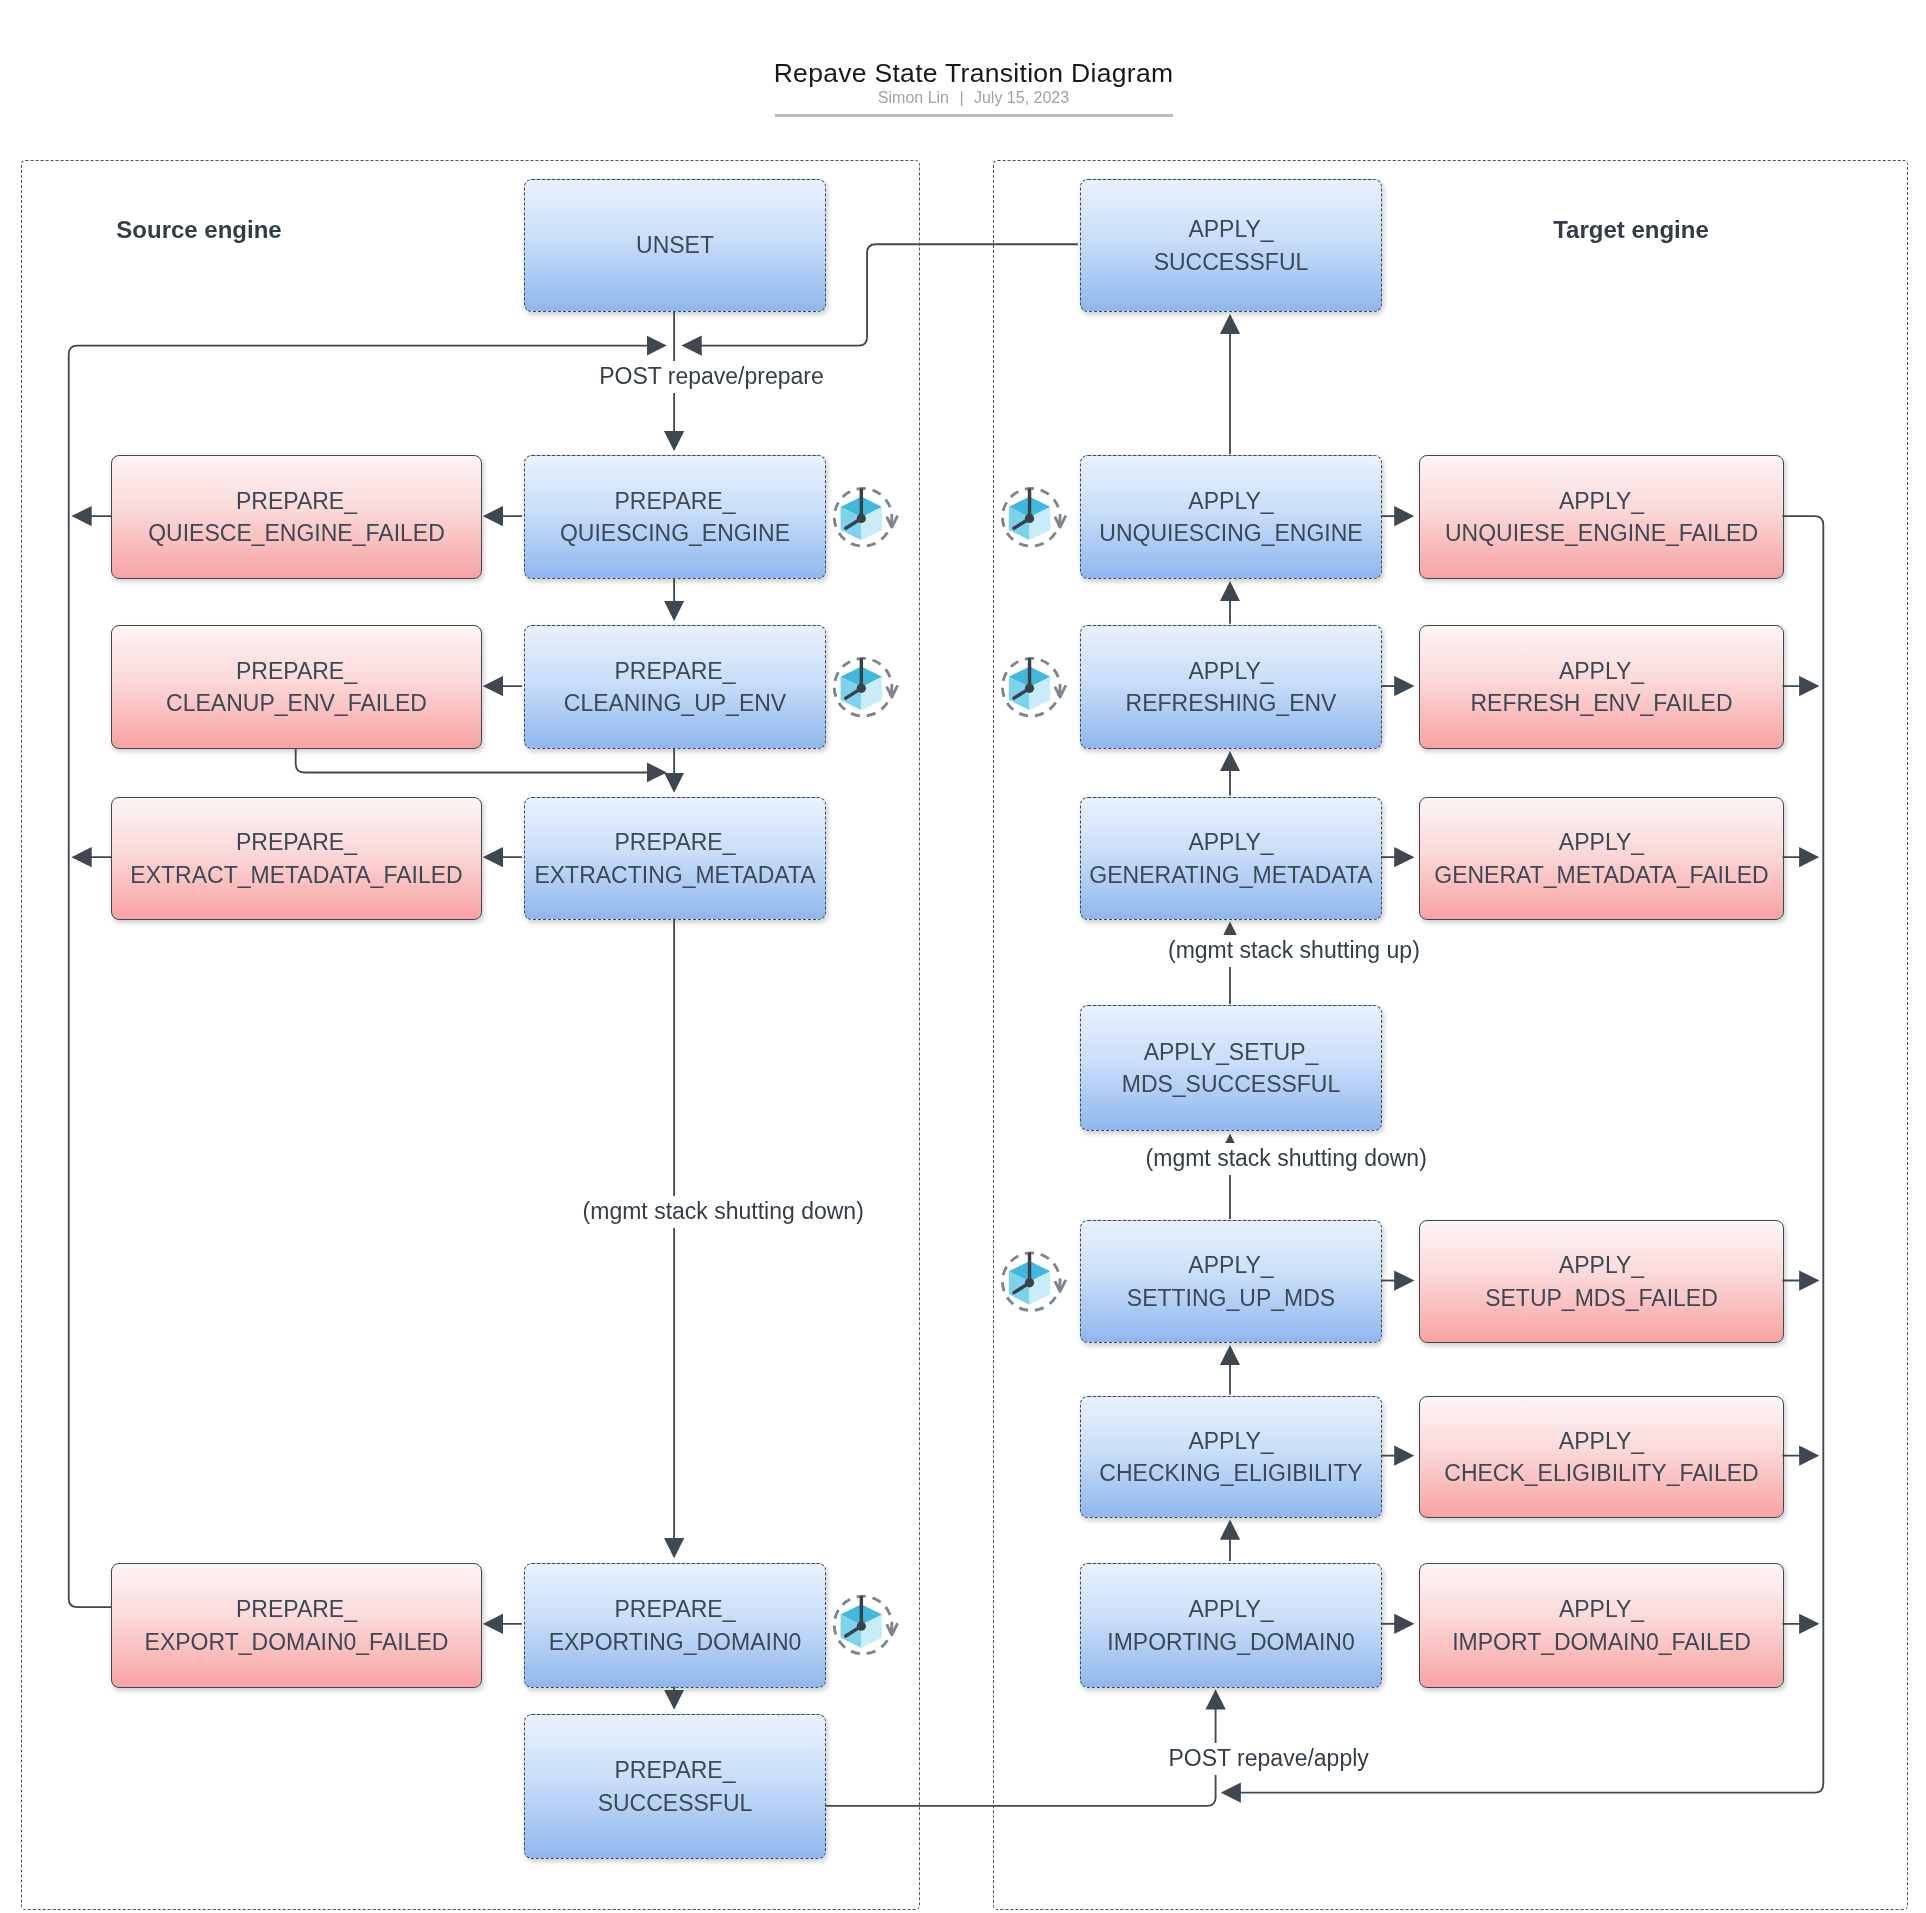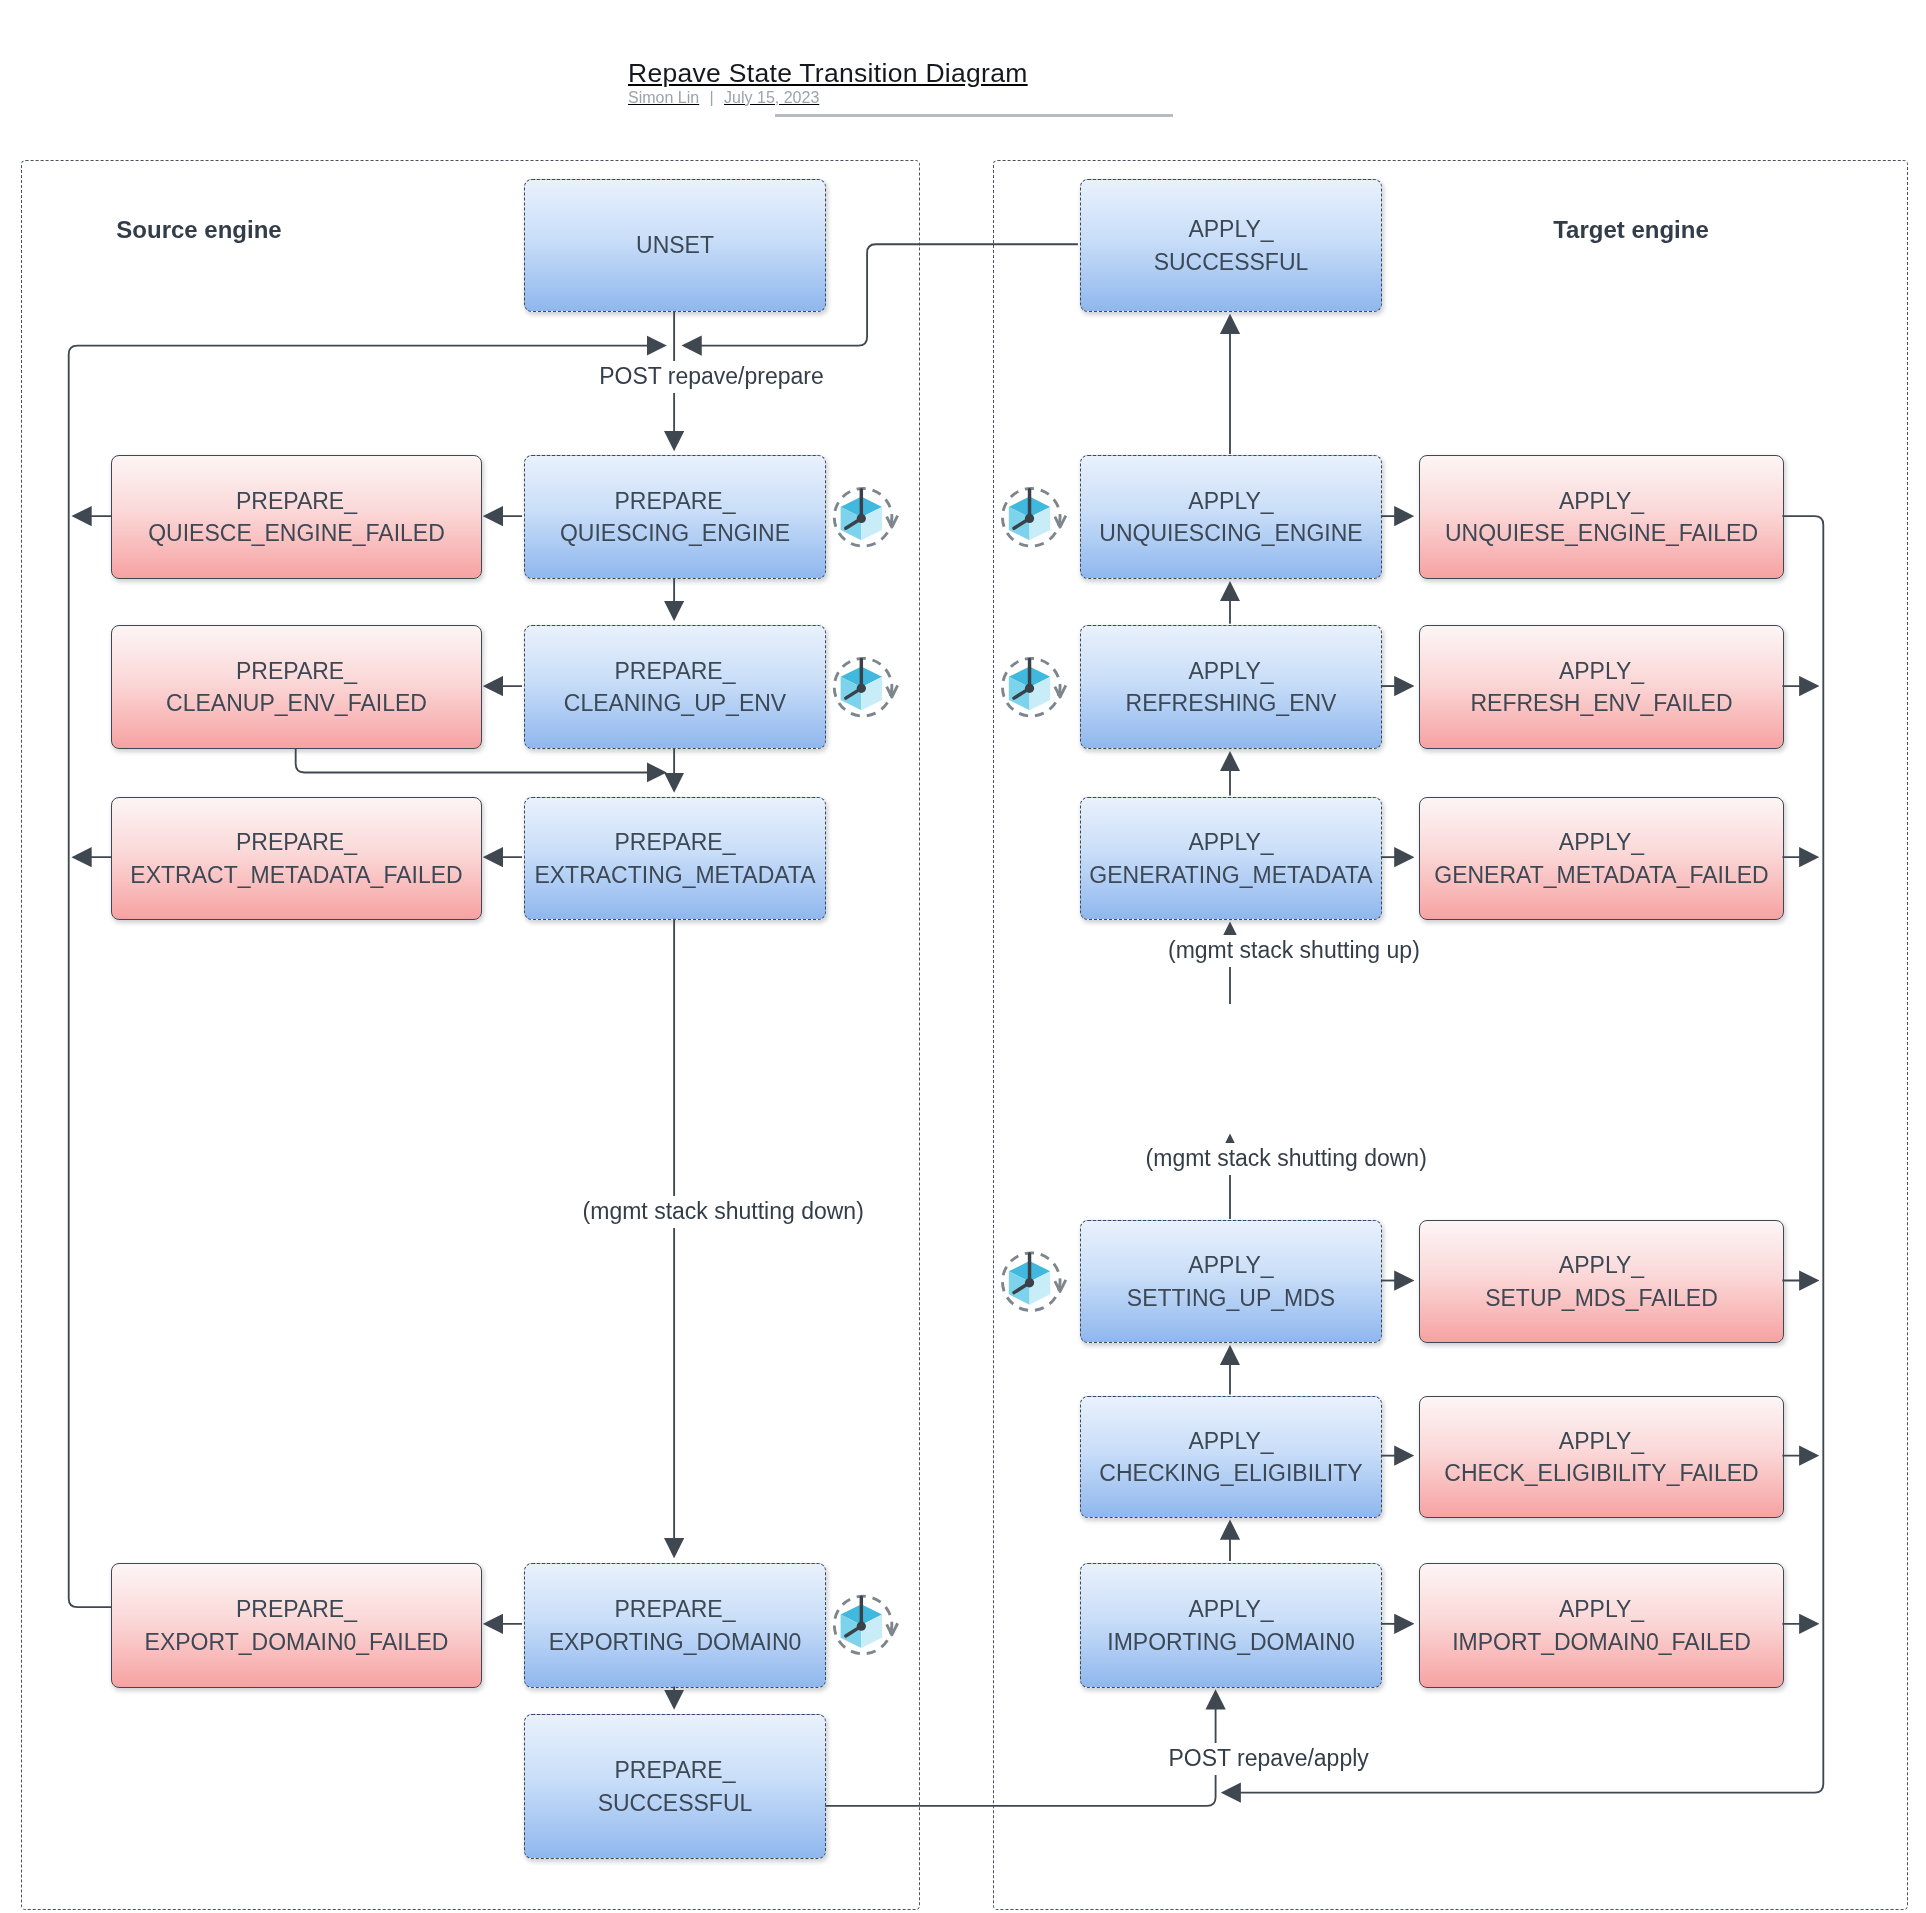--- a/index.html
+++ b/index.html
@@ -1,20 +1,20 @@
 <!DOCTYPE html>
 <html style="--title-color: #15191e; --subtitle-color: #9ba3ac; --divider-color: #b6bcc3; --container-border: #4b525b; --engine-label-color: #333d49; --border-color: #3f4750; --line-color: #3f4750; --text-color: #3d4855; --label-color: #343e49; --state-top: #e9f1fc; --state-bottom: #8fb7ee; --failed-top: #fdf5f5; --failed-bottom: #f7a2a2; --icon-cyan-top: #41b8de; --icon-cyan-left: #7ed3ec; --icon-cyan-right: #c9edf8; --icon-hand: #3a4149; --icon-ring: #7d858d;font-size:9.2px"><head>
 <meta charset="utf-8">
 <style>
   html,body{margin:0;padding:0;background:#fff;}
   #canvas{position:relative;width:1926px;height:1913px;background:#fff;
           font-family:"Liberation Sans","DejaVu Sans",sans-serif;overflow:hidden;}
 
   
-  #header{position:absolute;left:628px;top:58px;width:691px;text-decoration:underline;}
+  #header{position:absolute;left:628px;top:58px;width:691px;text-align:center;}
   #title{font-size:26.5px;font-weight:500;color:var(--title-color,#15191e);letter-spacing:0.3px;}
   #byline{margin-top:0;font-size:16px;color:var(--subtitle-color,#9ba3ac);}
   #byline .sep{margin:0 10.4px;}
   #divider{width:398px;height:2.9px;margin:7px auto 0;background:var(--divider-color,#b6bcc3);}
 
   
   .container{position:absolute;border:1.7px dashed var(--container-border,#4b525b);border-radius:4.6px;}
   #src-container{left:21px;top:160px;width:897px;height:1748px;}
   #tgt-container{left:993px;top:160px;width:913px;height:1748px;}
   .engine-label{position:absolute;width:242px;text-align:center;font-size:24px;font-weight:bold;
@@ -114,20 +114,22 @@
   <div class="node failed" id="n-apply-unquiese-failed">APPLY_
 UNQUIESE_ENGINE_FAILED</div>
   <div class="node state" id="n-apply-refreshing">APPLY_
 REFRESHING_ENV</div>
   <div class="node failed" id="n-apply-refresh-failed">APPLY_
 REFRESH_ENV_FAILED</div>
   <div class="node state" id="n-apply-generating">APPLY_
 GENERATING_METADATA</div>
   <div class="node failed" id="n-apply-generat-failed">APPLY_
 GENERAT_METADATA_FAILED</div>
+  <div class="node state" id="n-apply-setup-mds-successful">APPLY_SETUP_
+MDS_SUCCESSFUL</div>
   <div class="node state" id="n-apply-setting-up-mds">APPLY_
 SETTING_UP_MDS</div>
   <div class="node failed" id="n-apply-setup-mds-failed">APPLY_
 SETUP_MDS_FAILED</div>
   <div class="node state" id="n-apply-checking">APPLY_
 CHECKING_ELIGIBILITY</div>
   <div class="node failed" id="n-apply-check-failed">APPLY_
 CHECK_ELIGIBILITY_FAILED</div>
   <div class="node state" id="n-apply-importing">APPLY_
 IMPORTING_DOMAIN0</div>

